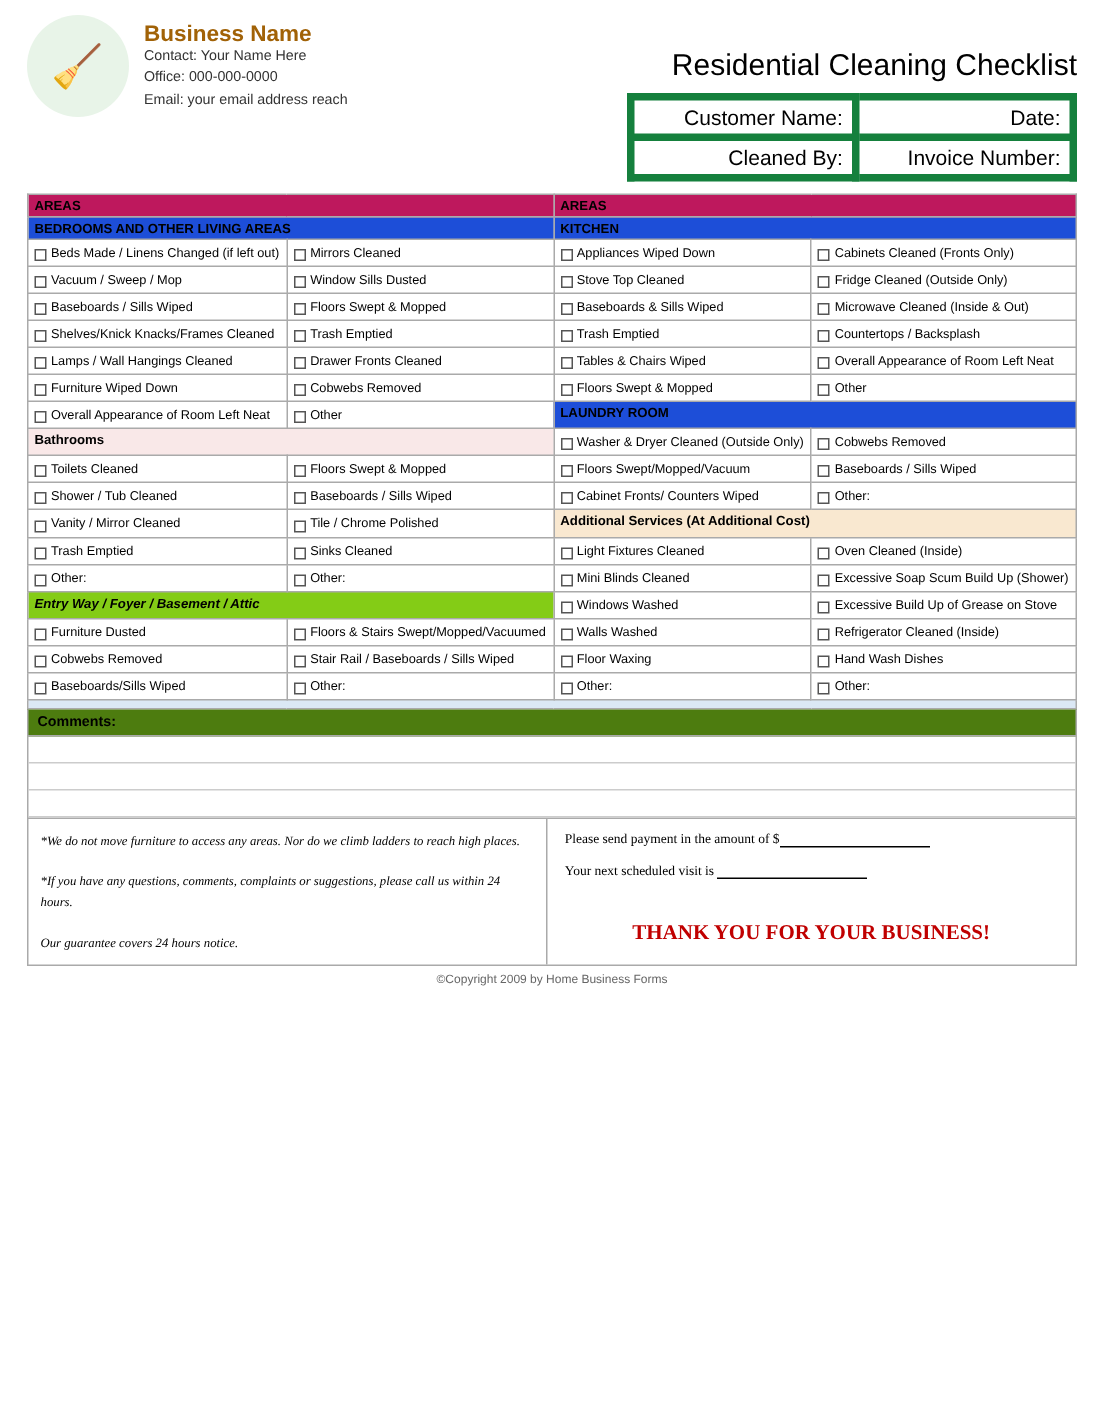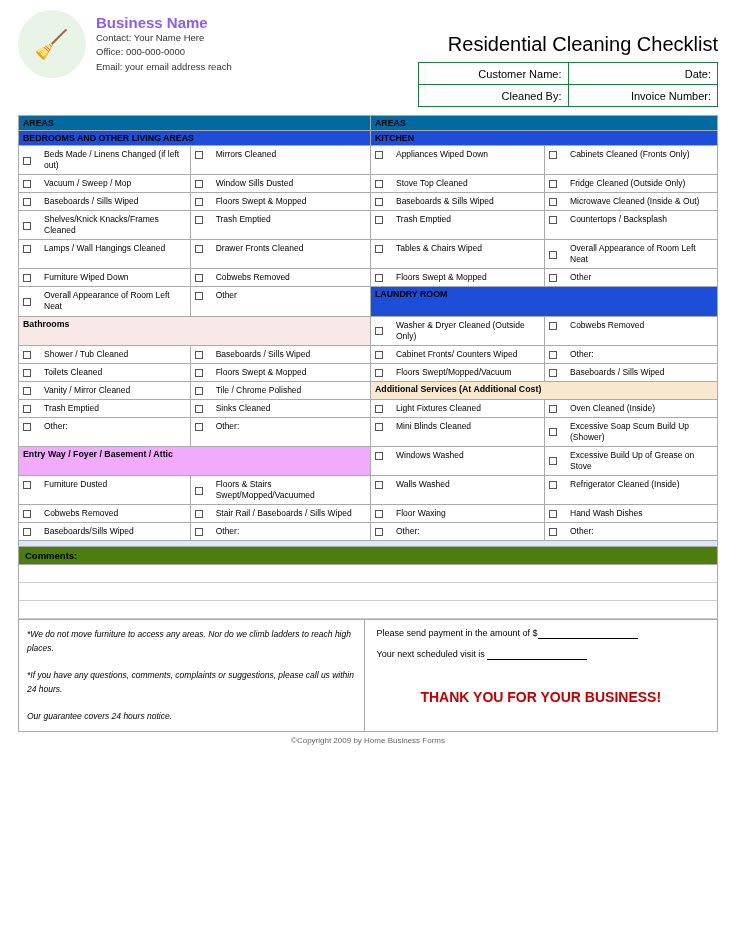--- a/index.html
+++ b/index.html
@@ -33,21 +33,21 @@
       border-radius: 50%;
       background: #e8f4e8;
       display: flex;
       align-items: center;
       justify-content: center;
       font-size: 28px;
     }
     .business-info h2 {
       font-size: 15px;
       font-weight: bold;
-      color: #8b5cf6;
+      color: #a16207;
     }
     .business-info p {
       font-size: 9.5px;
       color: #333;
       line-height: 1.5;
     }
     .header-right {
       text-align: right;
     }
     .header-right h1 {
@@ -55,23 +55,23 @@
       color: #000;
       font-weight: normal;
       margin-bottom: 6px;
       margin-top: 23px;
     }
     .info-table {
       border-collapse: collapse;
       width: 300px;
     }
     .info-table td {
-      border: 1px solid #15803d;
+      border: 5px solid #15803d;
       padding: 3px 6px;
-      font-size: 11px;
+      font-size: 14px;
       min-width: 100px;
       height: 22px;
     }
 
     
     .main-table {
       width: 100%;
       border-collapse: collapse;
       border: 1px solid #aaa;
     }
@@ -93,29 +93,30 @@
       font-size: 9px;
       padding: 3px 5px;
     }
     .section-header-additional {
       background: #f9e8d0;
       font-weight: bold;
       font-size: 9px;
       padding: 3px 5px;
     }
     .section-header-entry {
-      background: #f0abfc;
+      background: #84cc16;
       font-weight: bold;
       font-size: 9px;
       padding: 3px 5px;
+      font-style: italic;
     }
     .checkbox-item {
       display: flex;
-      align-items: center;
-      gap: 13px;
+      align-items: flex-end;
+      gap: 3px;
       padding: 1px 0;
       font-size: 8.5px;
       line-height: 1.3;
     }
     .cb {
       width: 8px;
       height: 8px;
       border: 1px solid #555;
       display: inline-block;
       flex-shrink: 0;
@@ -134,20 +135,21 @@
       border-top: none;
     }
     .comment-line {
       border-bottom: 1px solid #ccc;
       height: 18px;
     }
     .footer-section {
       display: flex;
       border: 1px solid #aaa;
       border-top: none;
+      font-family: Liberation Serif, serif;
     }
     .footer-left {
       flex: 1;
       padding: 8px;
       font-size: 8.5px;
       line-height: 1.6;
       border-right: 1px solid #aaa;
     }
     .footer-right {
       flex: 1;
@@ -174,21 +176,21 @@
       font-size: 8px;
       color: #666;
       margin-top: 4px;
     }
     .underline {
       border-bottom: 1px solid #000;
       display: inline-block;
       min-width: 100px;
     }
     .areas-header {
-      background: #0369a1;
+      background: #be185d;
       font-weight: bold;
       font-size: 10px;
       padding: 3px 5px;
     }
   </style>
 </head>
 <body>
 
 <div class="page">
 
@@ -416,65 +418,65 @@
             <div class="checkbox-item">
               <span class="cb"></span>
               <span>Cobwebs Removed</span>
             </div>
           </td>
     </tr>
     <tr>
       <td>
             <div class="checkbox-item">
               <span class="cb"></span>
+              <span>Toilets Cleaned</span>
+            </div>
+          </td>
+      <td>
+            <div class="checkbox-item">
+              <span class="cb"></span>
+              <span>Floors Swept &amp; Mopped</span>
+            </div>
+          </td>
+      <td>
+            <div class="checkbox-item">
+              <span class="cb"></span>
+              <span>Floors Swept/Mopped/Vacuum</span>
+            </div>
+          </td>
+      <td>
+            <div class="checkbox-item">
+              <span class="cb"></span>
+              <span>Baseboards / Sills Wiped</span>
+            </div>
+          </td>
+    </tr>
+    <tr>
+      <td>
+            <div class="checkbox-item">
+              <span class="cb"></span>
               <span>Shower / Tub Cleaned</span>
             </div>
           </td>
       <td>
             <div class="checkbox-item">
               <span class="cb"></span>
               <span>Baseboards / Sills Wiped</span>
             </div>
           </td>
       <td>
             <div class="checkbox-item">
               <span class="cb"></span>
               <span>Cabinet Fronts/ Counters Wiped</span>
             </div>
           </td>
       <td>
             <div class="checkbox-item">
               <span class="cb"></span>
               <span>Other:</span>
-            </div>
-          </td>
-    </tr>
-    <tr>
-      <td>
-            <div class="checkbox-item">
-              <span class="cb"></span>
-              <span>Toilets Cleaned</span>
-            </div>
-          </td>
-      <td>
-            <div class="checkbox-item">
-              <span class="cb"></span>
-              <span>Floors Swept &amp; Mopped</span>
-            </div>
-          </td>
-      <td>
-            <div class="checkbox-item">
-              <span class="cb"></span>
-              <span>Floors Swept/Mopped/Vacuum</span>
-            </div>
-          </td>
-      <td>
-            <div class="checkbox-item">
-              <span class="cb"></span>
-              <span>Baseboards / Sills Wiped</span>
             </div>
           </td>
     </tr>
     <tr>
       <td>
             <div class="checkbox-item">
               <span class="cb"></span>
               <span>Vanity / Mirror Cleaned</span>
             </div>
           </td>

